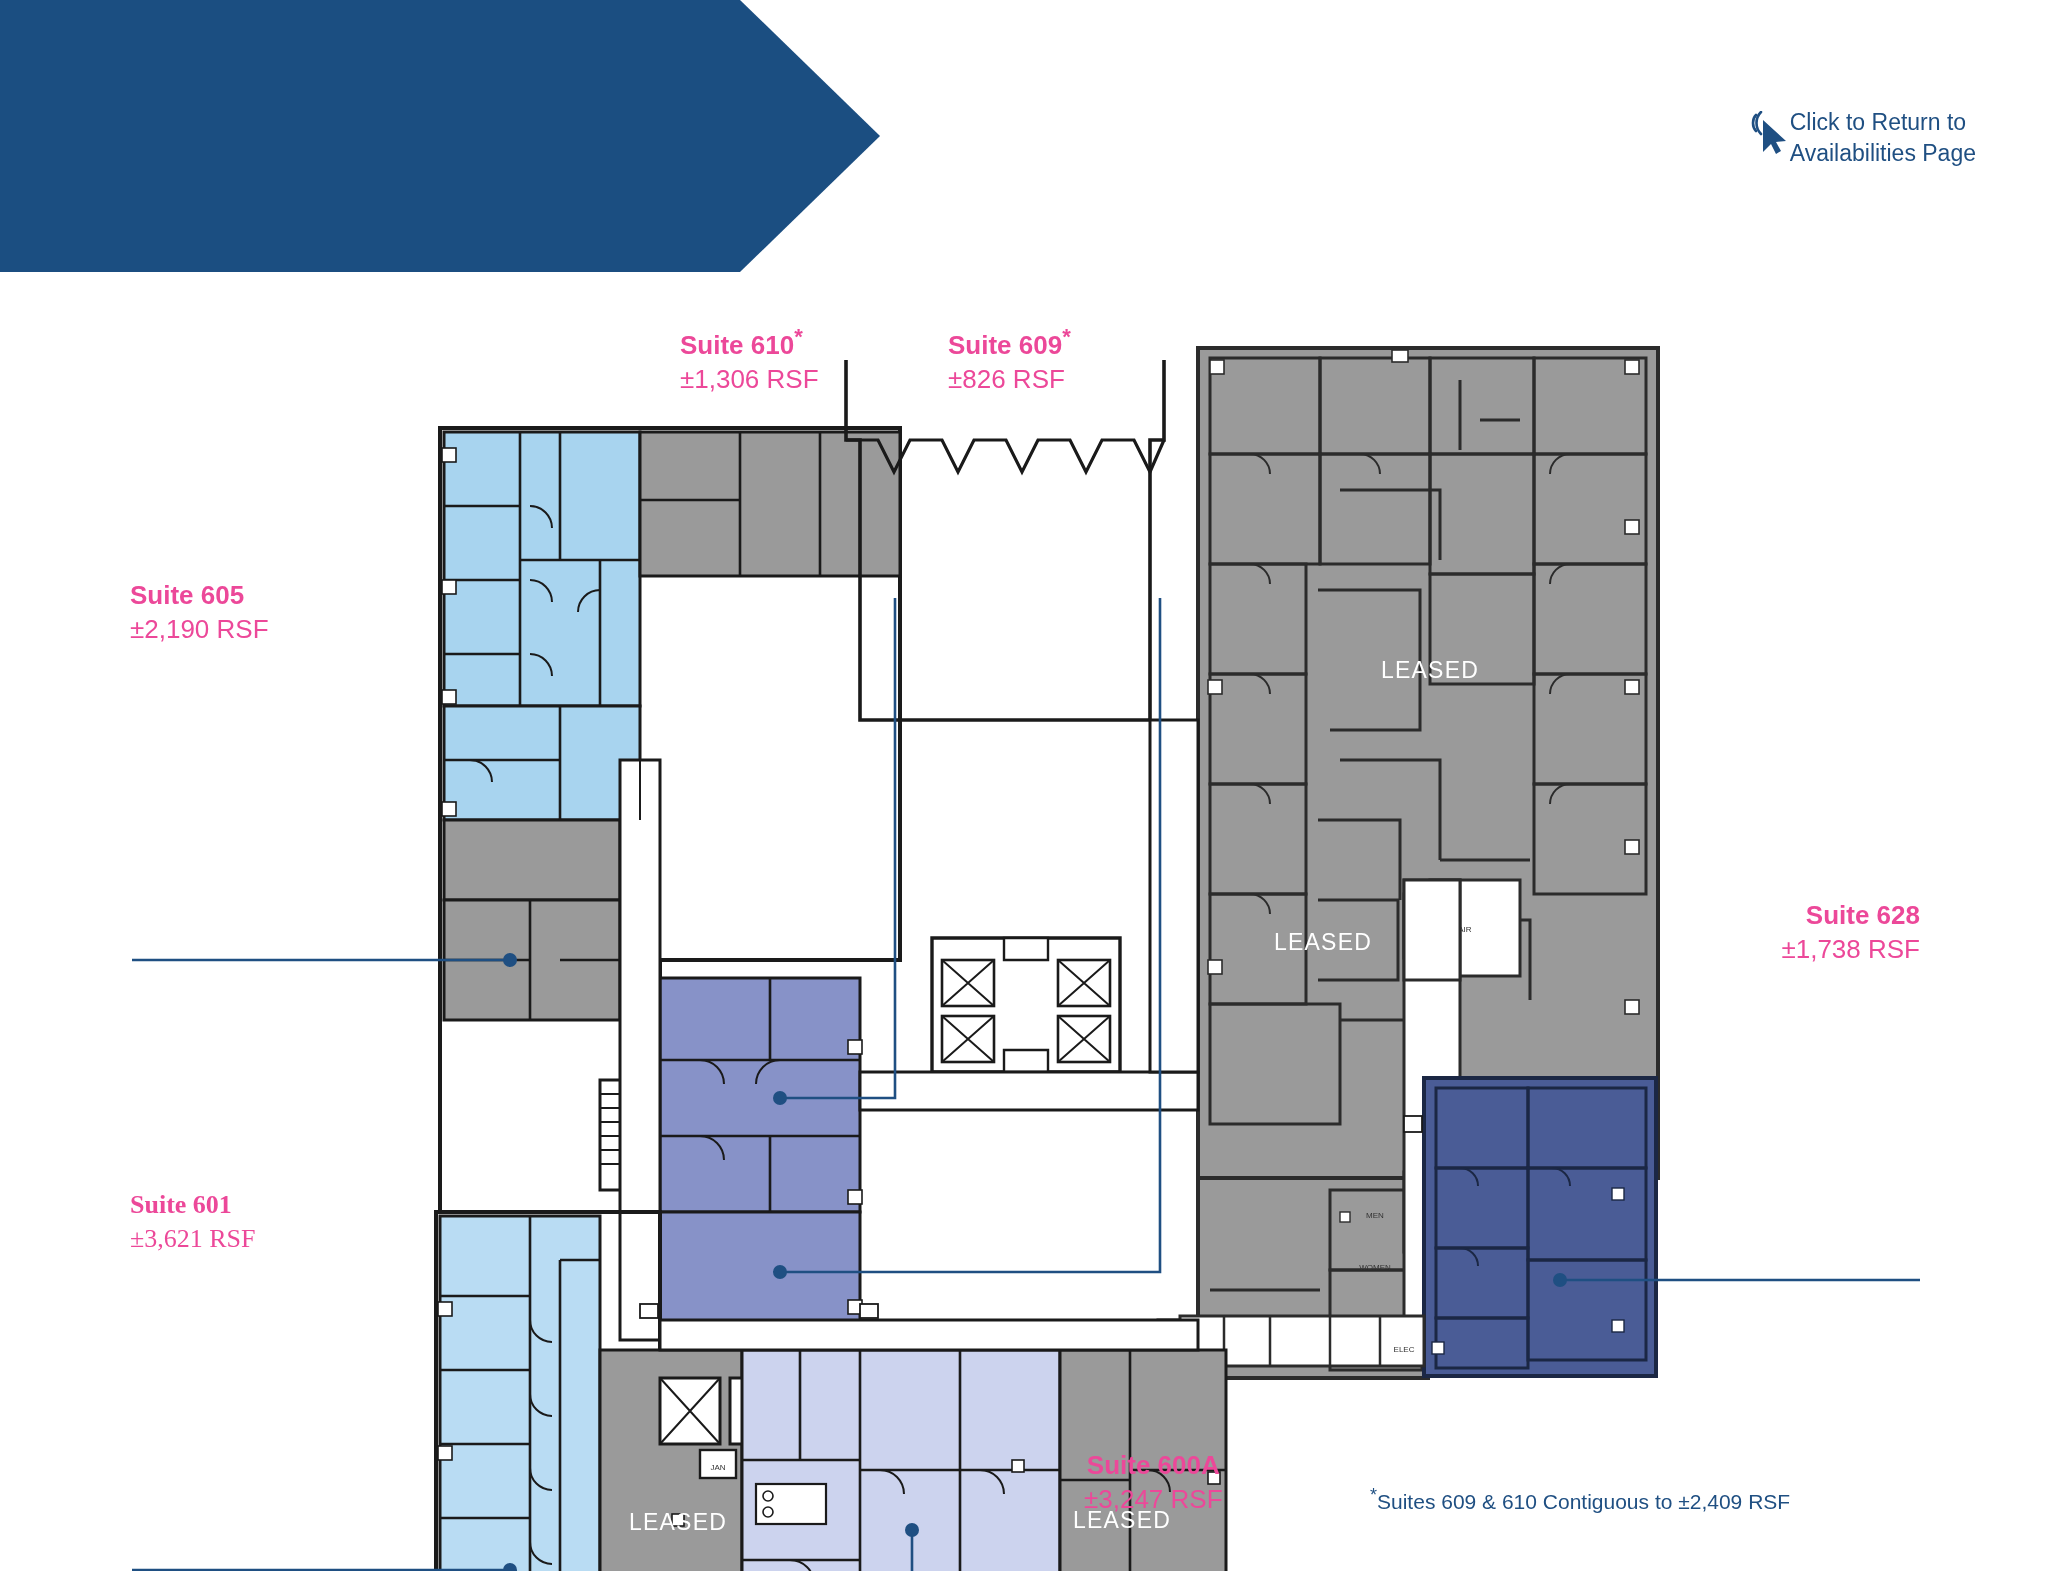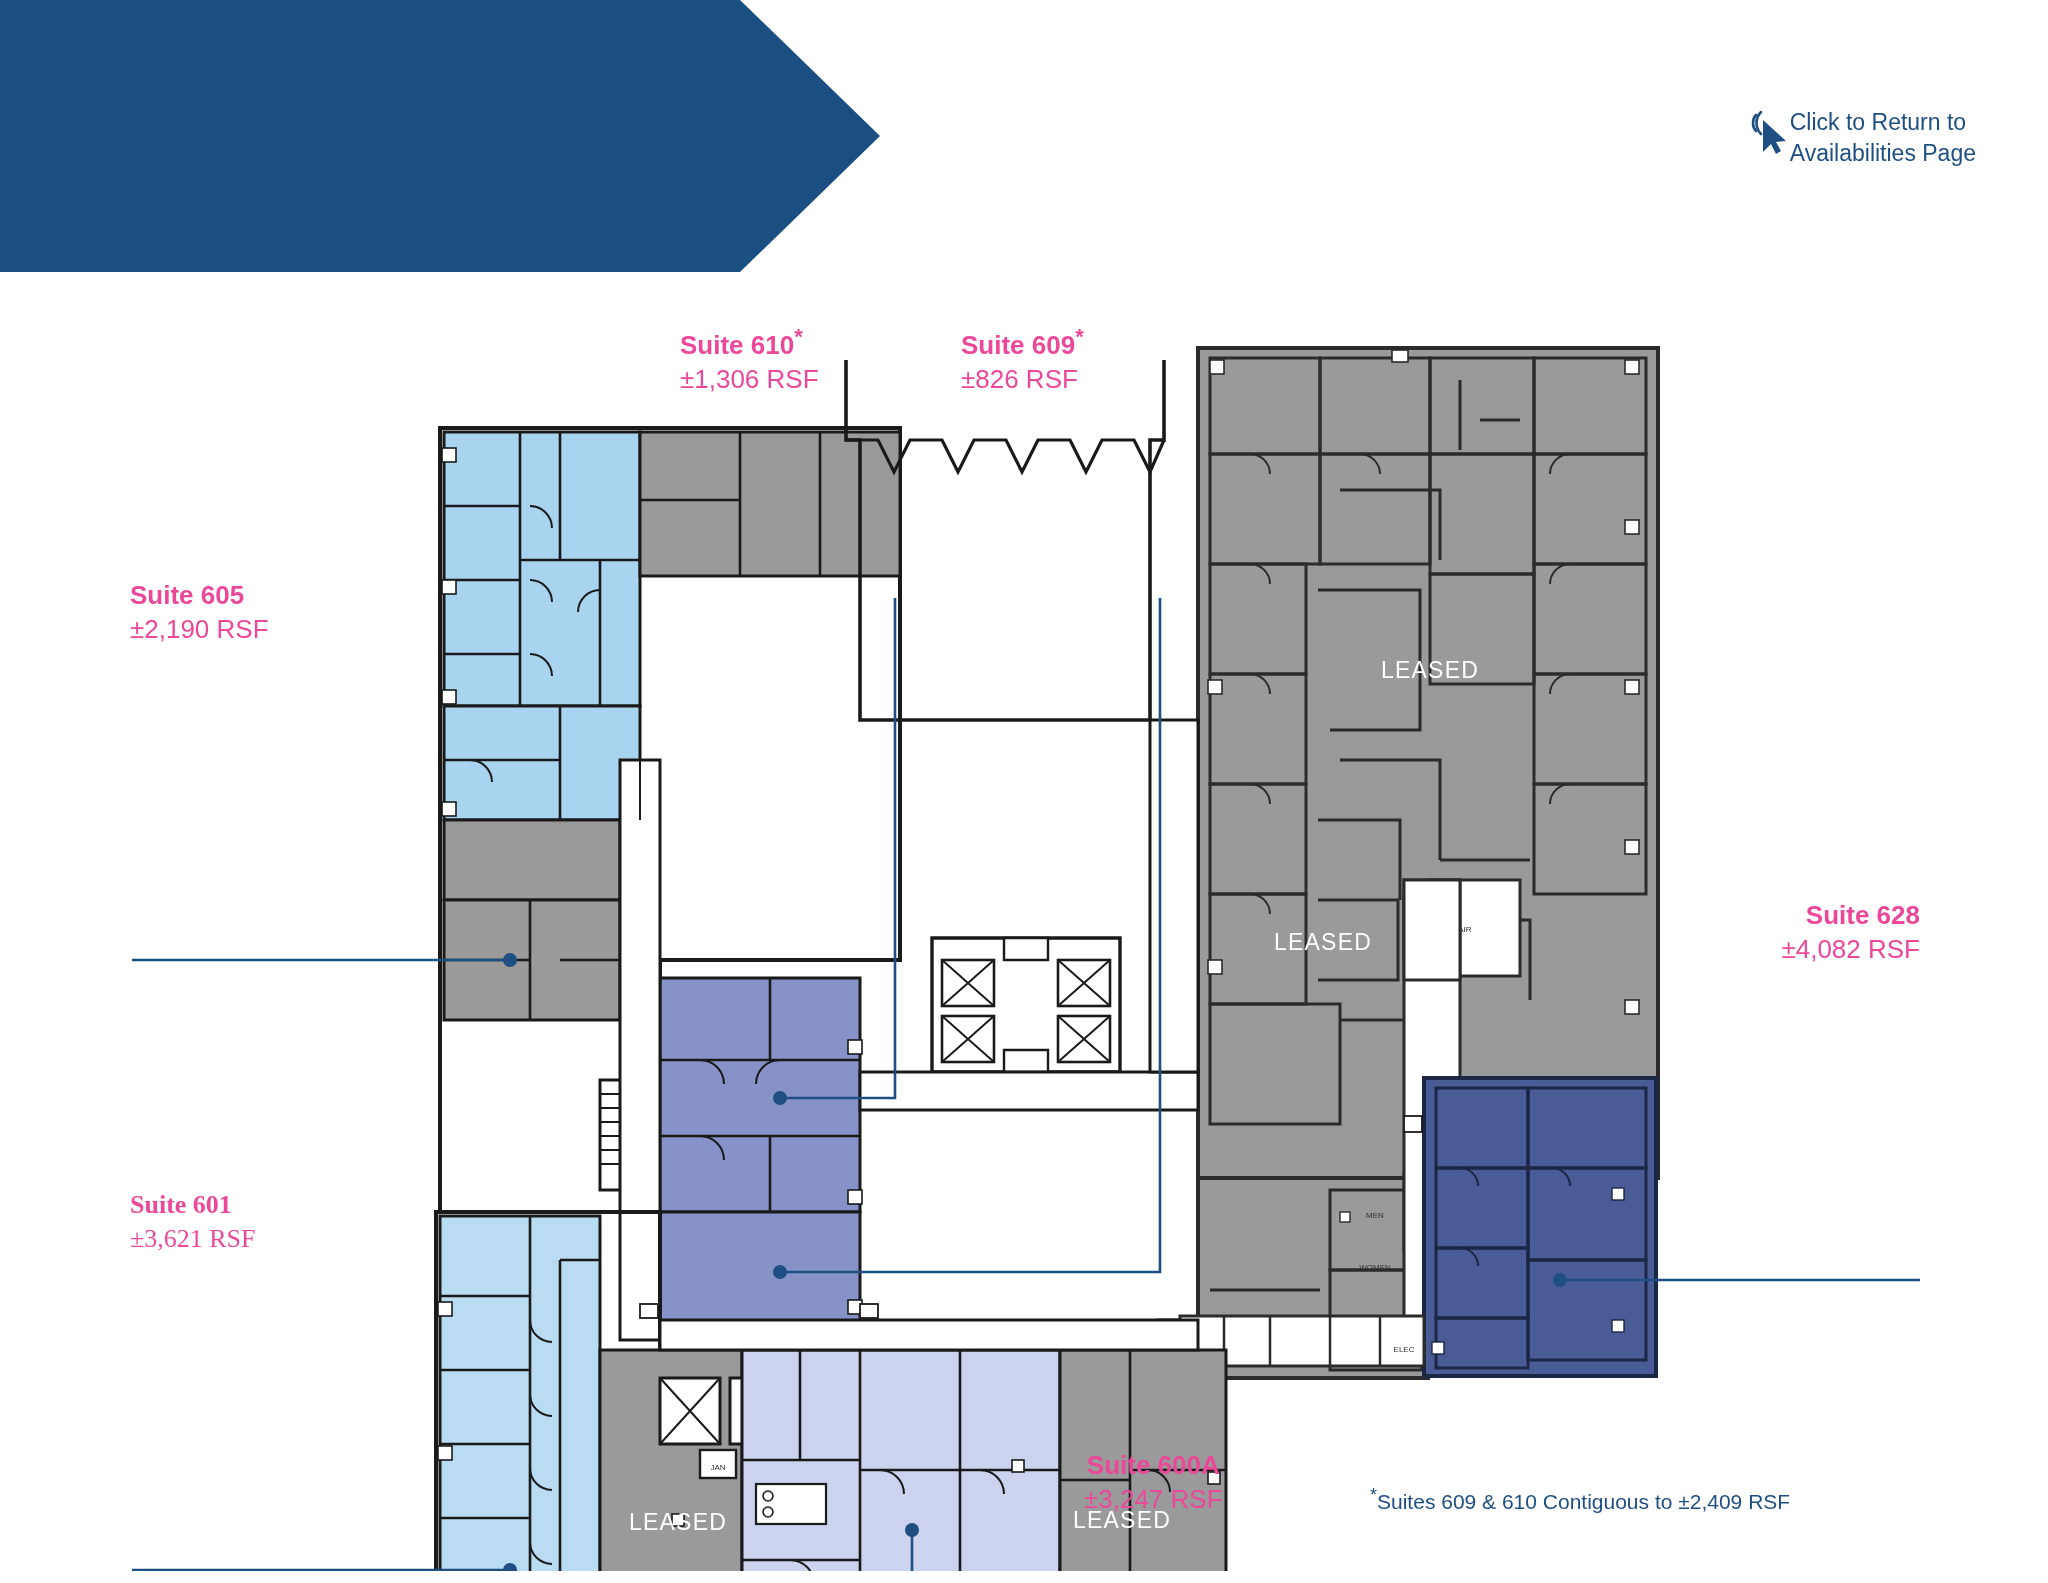--- a/index.html
+++ b/index.html
@@ -530,40 +530,40 @@
 </svg>
 </div>
 
 <div class="callout" id="callout-610" style="left:680px; top:320px;">
   <div class="suite-name">
     <span>Suite 610</span><span class="star">*</span>
   </div>
   <div class="suite-rsf">±1,306 RSF</div>
 </div>
 
-<div class="callout" id="callout-609" style="left:948px; top:320px;margin-left:13px;">
+<div class="callout" id="callout-609" style="left:948px; top:320px;">
   <div class="suite-name">
     <span>Suite 609</span><span class="star">*</span>
   </div>
   <div class="suite-rsf">±826 RSF</div>
 </div>
 
 <div class="callout" id="callout-605" style="left:130px; top:578px;">
   <div class="suite-name">Suite 605</div>
   <div class="suite-rsf">±2,190 RSF</div>
 </div>
 
 <div class="callout" id="callout-601" style="left:130px; top:1188px;font-family:Liberation Serif, serif;">
   <div class="suite-name">Suite 601</div>
   <div class="suite-rsf">±3,621 RSF</div>
 </div>
 
 <div class="callout right-align" id="callout-628" style="right:128px; top:898px;">
   <div class="suite-name">Suite 628</div>
-  <div class="suite-rsf">±4,082 RSF</div>
+  <div class="suite-rsf">±1,738 RSF</div>
 </div>
 
 <div class="callout center-align" id="callout-600a" style="left:1060px; top:1448px;">
   <div class="suite-name">Suite 600A</div>
   <div class="suite-rsf">±3,247 RSF</div>
 </div>
 
 <div id="footnote">
   <span class="star">*</span><span>Suites 609 &amp; 610 Contiguous to ±2,409 RSF</span>
 </div>

